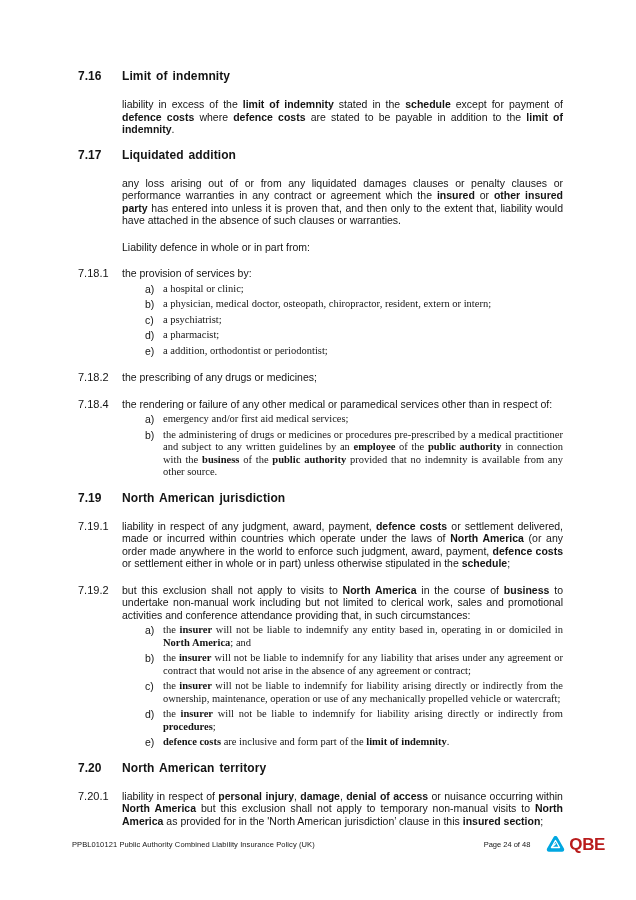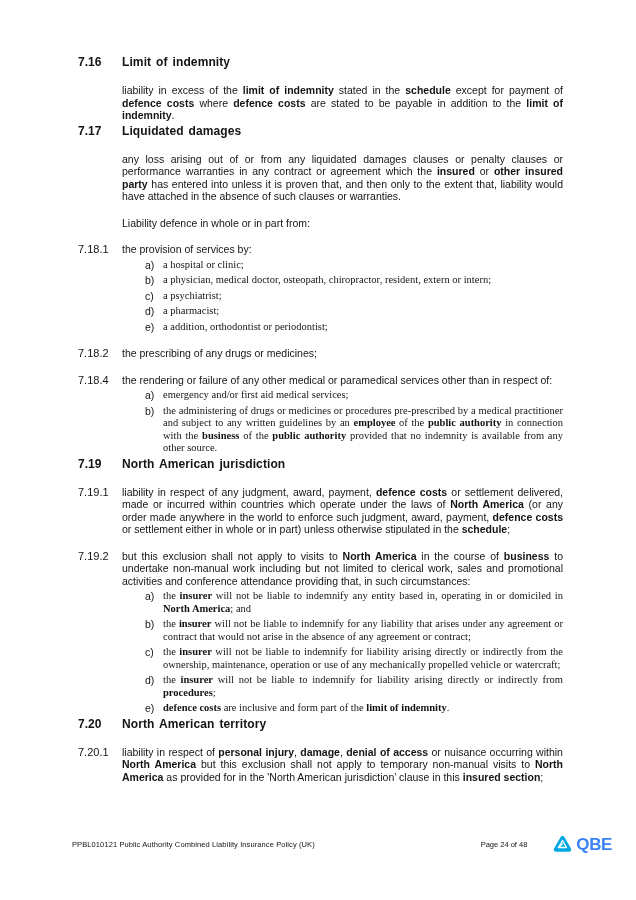--- a/index.html
+++ b/index.html
@@ -7,25 +7,25 @@
   body {
     width: 636px; height: 900px;
     background: #ffffff;
     font-family: "Liberation Sans", sans-serif;
     color: #141414;
     position: relative;
     overflow: hidden;
   }
   .doc {
     position: absolute;
-    left: 78px; top: 55px;
+    left: 78px; top: 69px;
     width: 485px;
   }
   .row { display: flex; align-items: flex-start; }
-  .h-row { margin-top: 2px; }
+  .h-row { margin-top: 12px; }
   .doc > .h-row:first-child { margin-top: 0; }
   .b-row { margin-top: 14px; }
   .num {
     flex: 0 0 44px;
     font-size: 11px;
     line-height: 12.5px;
   }
   .h-num {
     font-size: 12px;
     font-weight: 700;
@@ -51,26 +51,26 @@
     margin-top: 3px;
   }
   .letter {
     flex: 0 0 18px;
     font-size: 10.5px;
     line-height: 12.5px;
   }
   .li-text { flex: 1; min-width: 0; font-family: Liberation Serif, serif; }
   .footer {
     position: absolute;
-    left: 72px; right: 24px; top: 834px;
+    left: 72px; right: 31px; top: 834px;
     display: flex;
     align-items: center;
   }
   .f-left { font-size: 7.5px; letter-spacing: 0.1px; }
-  .f-page { font-size: 7.5px; margin-left: auto; margin-right: 25px; }
+  .f-page { font-size: 7.5px; margin-left: auto; margin-right: 15px; }
   .logo { display: flex; align-items: center; gap: 3px; }
   .logo-icon { width: 21px; height: 21px; display: block; }
   .logo-text {
     font-size: 17px;
     font-weight: 700;
     letter-spacing: -0.4px;
     line-height: 21px;
   }
 </style>
 </head>
@@ -82,21 +82,21 @@
       <div class="cell h-title">Limit of indemnity</div>
     </div>
     <div class="row b-row">
       <div class="num"></div>
       <div class="cell">
         <div class="ptext"><span>liability in excess of the </span><b>limit of indemnity</b><span> stated in the </span><b>schedule</b><span> except for payment of </span><b>defence costs</b><span> where </span><b>defence costs</b><span> are stated to be payable in addition to the </span><b>limit of indemnity</b><span>.</span></div>
       </div>
     </div>
     <div class="row h-row">
       <div class="num h-num">7.17</div>
-      <div class="cell h-title">Liquidated damages</div>
+      <div class="cell h-title">Liquidated addition</div>
     </div>
     <div class="row b-row">
       <div class="num"></div>
       <div class="cell">
         <div class="ptext"><span>any loss arising out of or from any liquidated damages clauses or penalty clauses or performance warranties in any contract or agreement which the </span><b>insured</b><span> or </span><b>other insured party</b><span> has entered into unless it is proven that, and then only to the extent that, liability would have attached in the absence of such clauses or warranties.</span></div>
       </div>
     </div>
     <div class="row b-row">
       <div class="num"></div>
       <div class="cell">
@@ -199,15 +199,15 @@
 
 <div class="footer">
   <span class="f-left">PPBL010121 Public Authority Combined Liability Insurance Policy (UK)</span>
   <span class="f-page">Page 24 of 48</span>
   <span class="logo">
     <svg class="logo-icon" viewBox="0 0 24 24" aria-hidden="true">
       <path d="M12 2.4 c0.95 0 1.82 0.5 2.3 1.33 l7.35 12.7 c0.95 1.66 -0.24 3.73 -2.16 3.73 H4.51 c-1.92 0 -3.11 -2.07 -2.16 -3.73 L9.7 3.73 C10.18 2.9 11.05 2.4 12 2.4 Z" fill="#00A7E1"></path>
       <path d="M12 7.4 L16.6 15.4 L7.4 15.4 Z" fill="none" stroke="#ffffff" stroke-width="1.5" stroke-linejoin="round"></path>
       <path d="M7.4 15.4 L12 11.2" fill="none" stroke="#ffffff" stroke-width="1.4" stroke-linecap="round"></path>
     </svg>
-    <span class="logo-text" style="color: #3b82f6;">QBE</span>
+    <span class="logo-text" style="color: #b91c1c;">QBE</span>
   </span>
 </div>
 
 </body></html>

